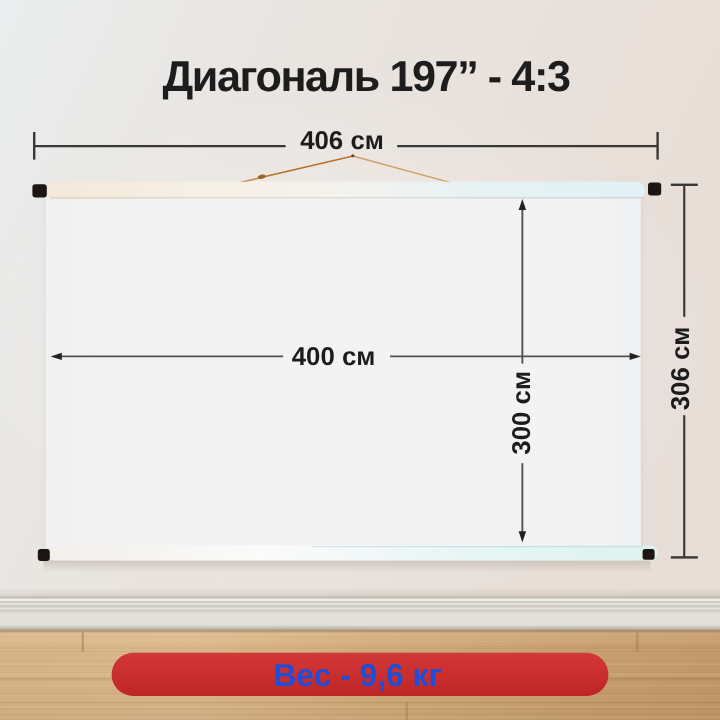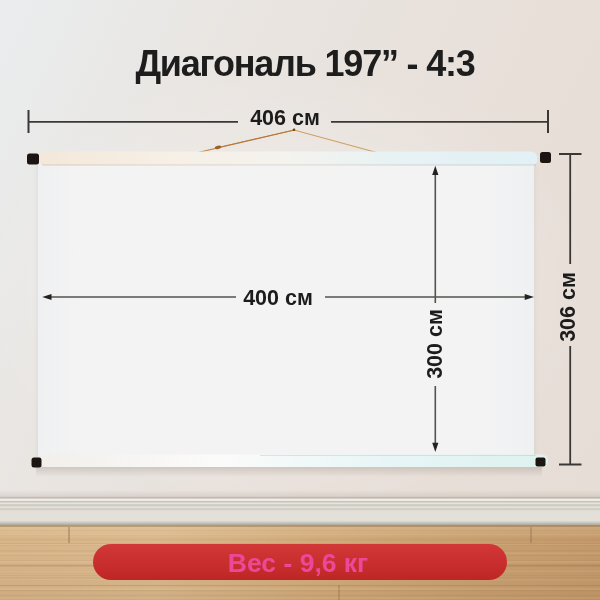--- a/index.html
+++ b/index.html
@@ -142,14 +142,14 @@
     <path d="M435.3 452 L432.2 442.8 L438.4 442.8 Z" fill="#24221f"></path>
 
     <text transform="translate(441.5 344) rotate(-90)" font-size="21.5" font-weight="bold" fill="#1c1c1c" text-anchor="middle" font-family="Liberation Sans, sans-serif">300 см</text>
   </svg>
 
   <div class="abs" style="left:0;top:43px;width:610px;text-align:center;font-size:36px;font-weight:bold;color:#1d1d1d;letter-spacing:-1.2px;">Диагональ 197” - 4:3</div>
 
   <div class="abs" style="left:93px;top:544px;width:414px;height:36px;border-radius:18px;
     background:linear-gradient(#d23838 0%,#c92e2e 55%,#bd2626 100%);"></div>
 
-  <div class="abs" style="left:91px;top:548px;width:414px;text-align:center;font-size:26.5px;font-weight:bold;color:#ec4899;">Вес - 9,6 кг</div>
+  <div class="abs" style="left:91px;top:548px;width:414px;text-align:center;font-size:26.5px;font-weight:bold;color:#1d4ed8;">Вес - 9,6 кг</div>
 </div>
 
 </body></html>

